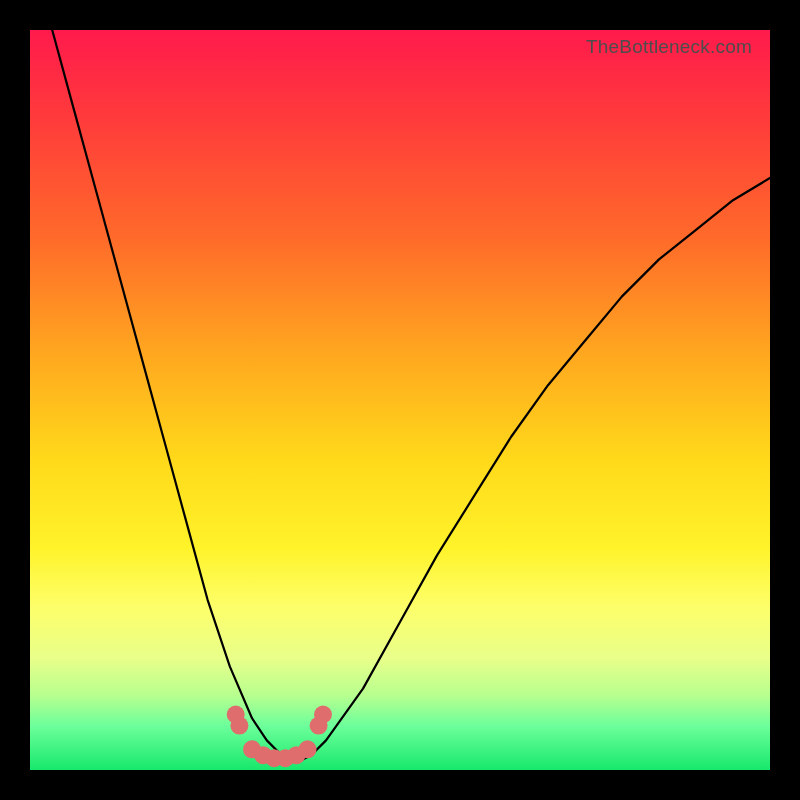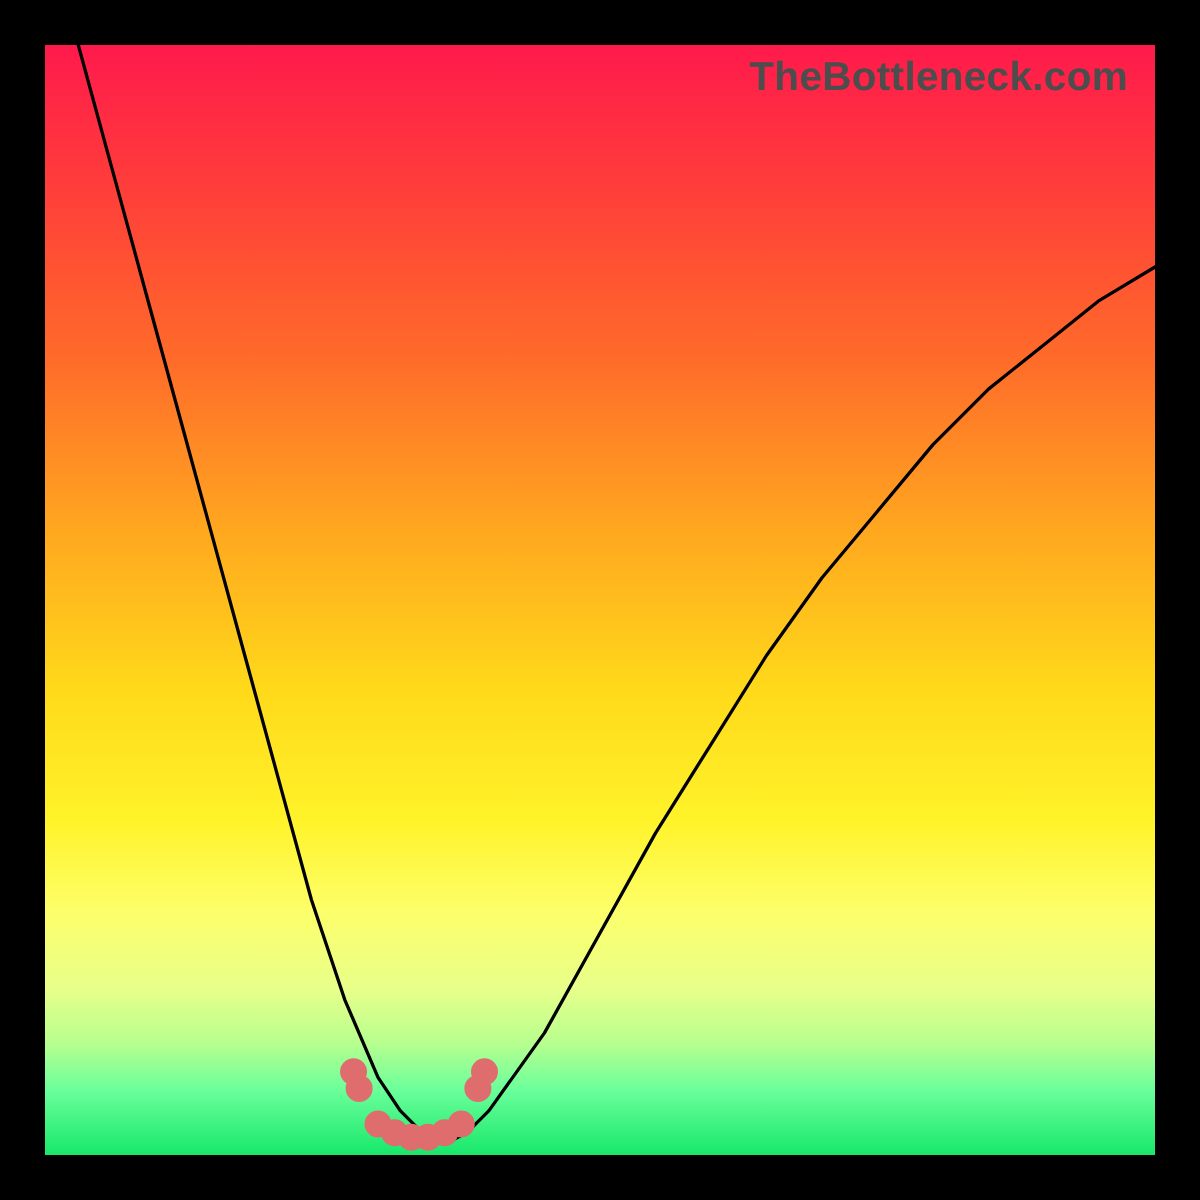--- a/index.html
+++ b/index.html
@@ -34,22 +34,22 @@
       #e8ff8a 85%,
       #b6ff8f 90%,
       #6dff9b 94%,
       #17e86b 100%
     );
   }
   .watermark {
     position: absolute;
     top: 6px;
     right: 18px;
-    font-size: 27px;
-    font-weight: 700;
+    font-size: 19px;
+    font-weight: 400;
     letter-spacing: 0.2px;
     color: #4d4d4d;
     user-select: none;
   }
   svg.curve {
     position: absolute;
     left: 0;
     top: 0;
     width: 740px;
     height: 740px;

